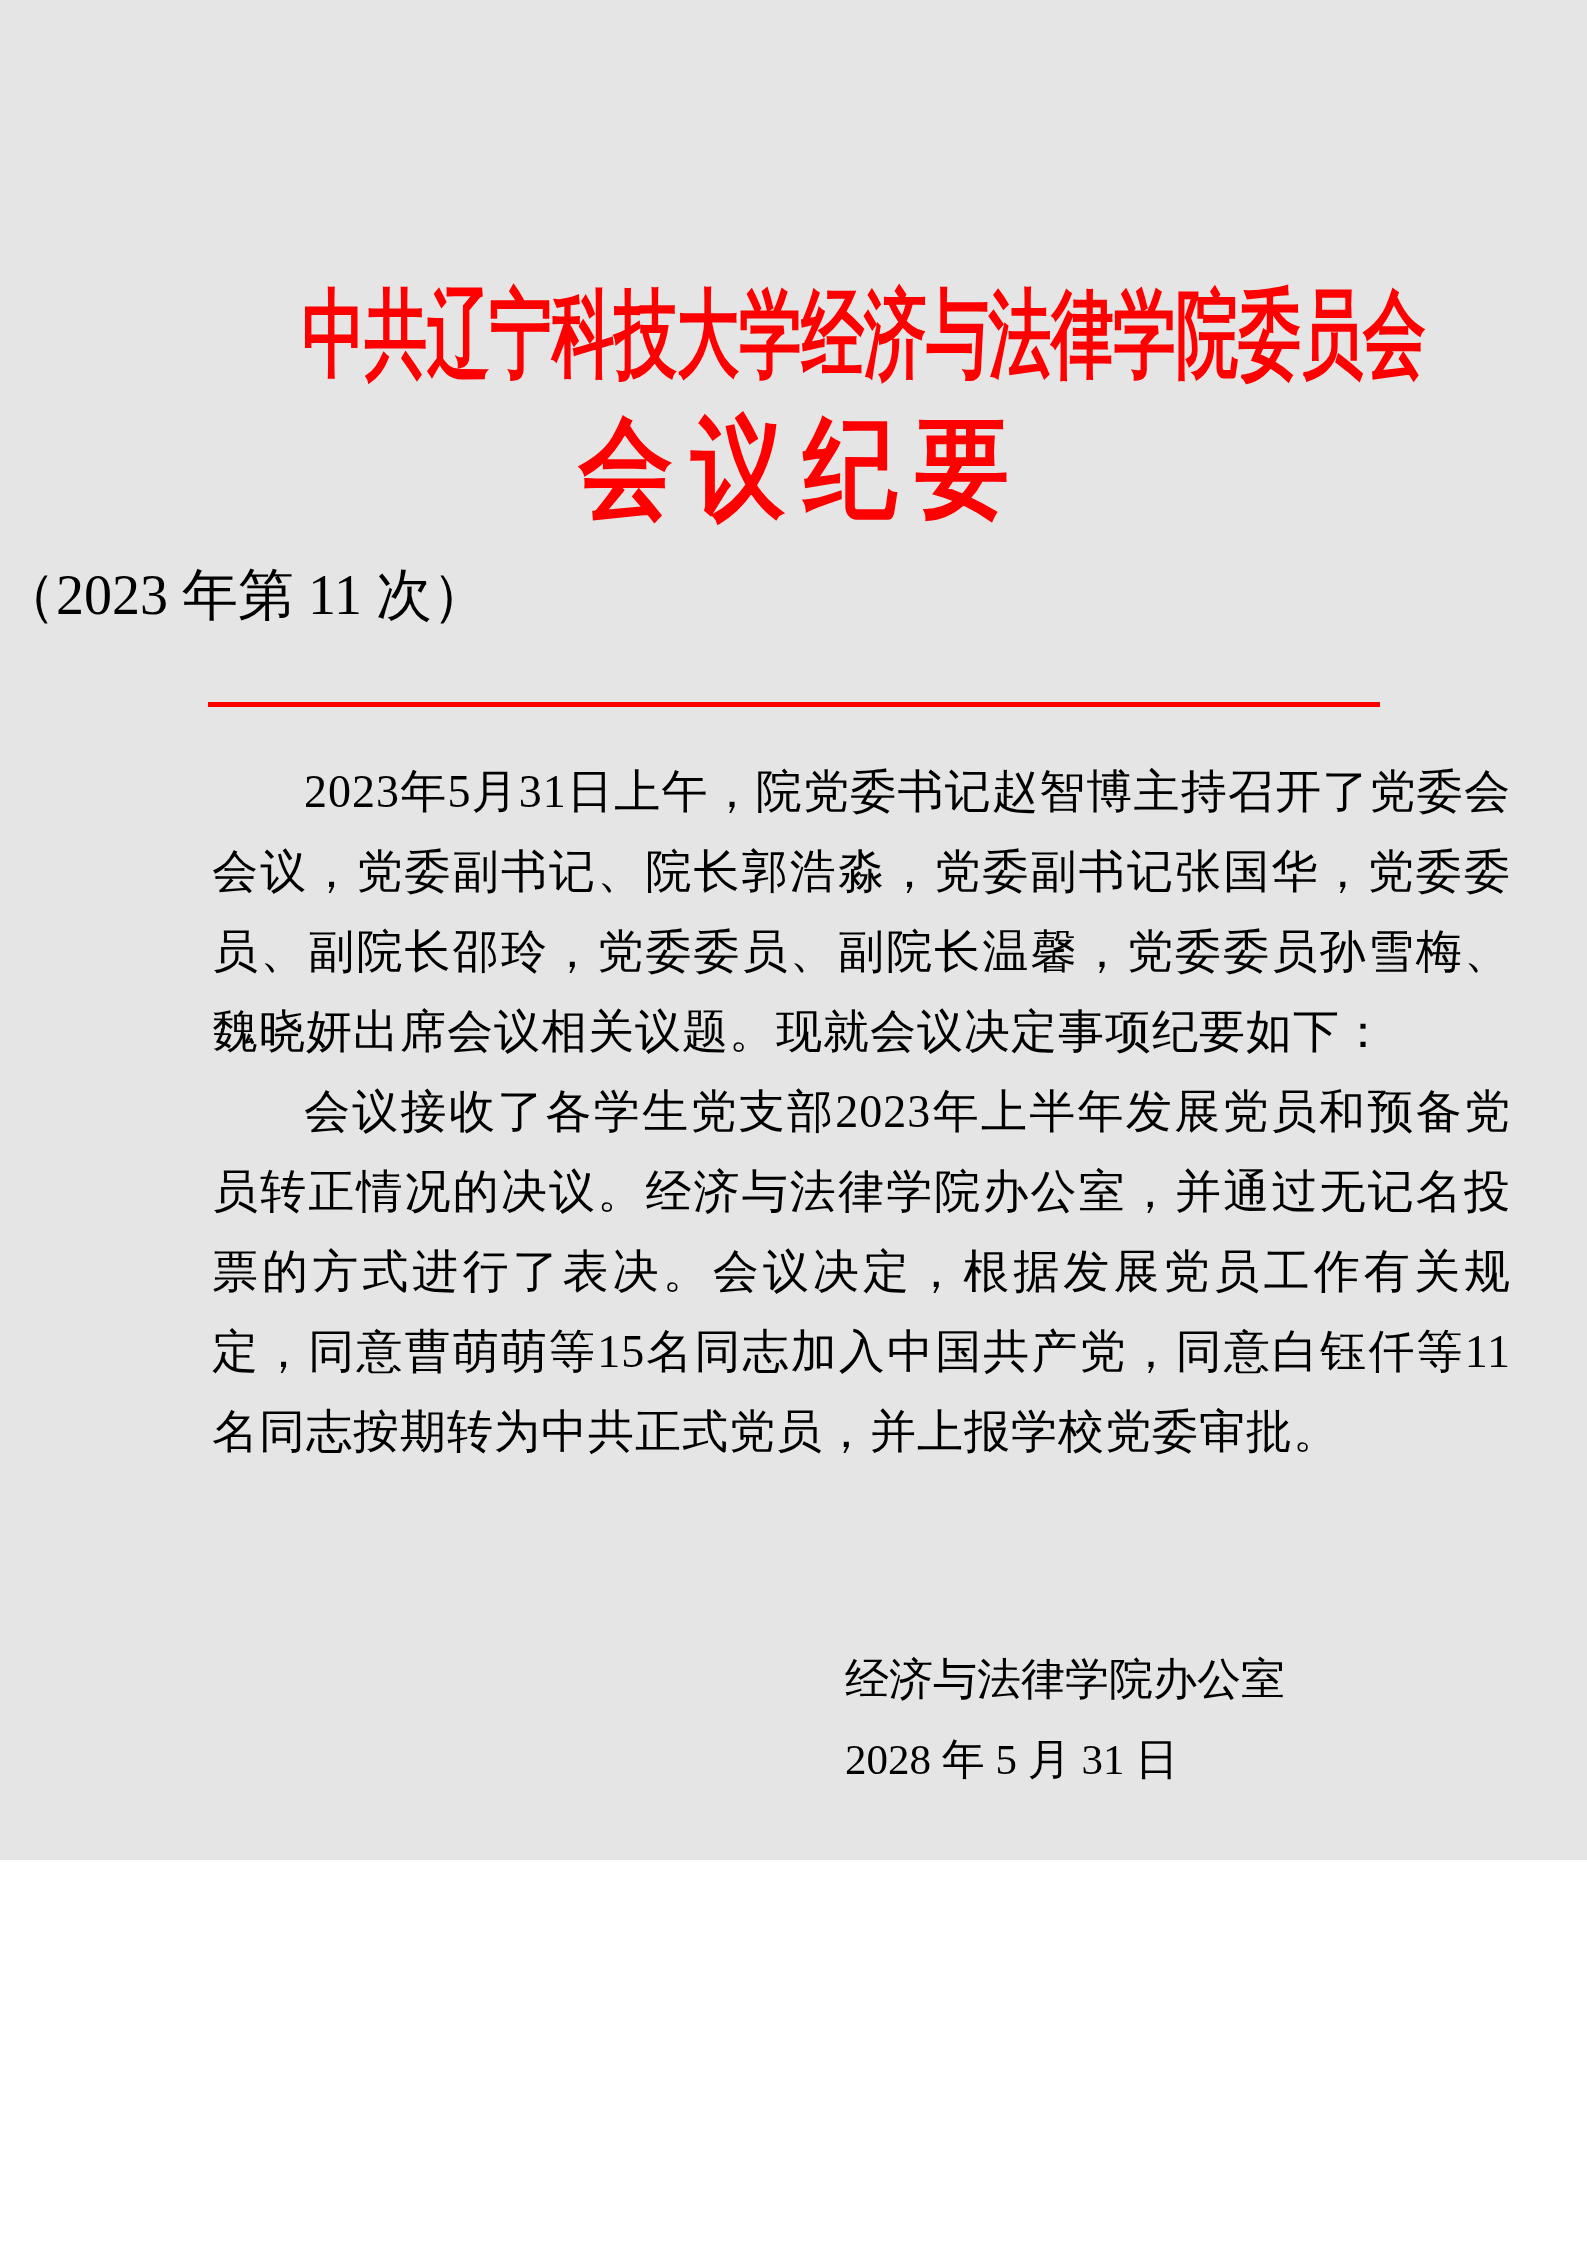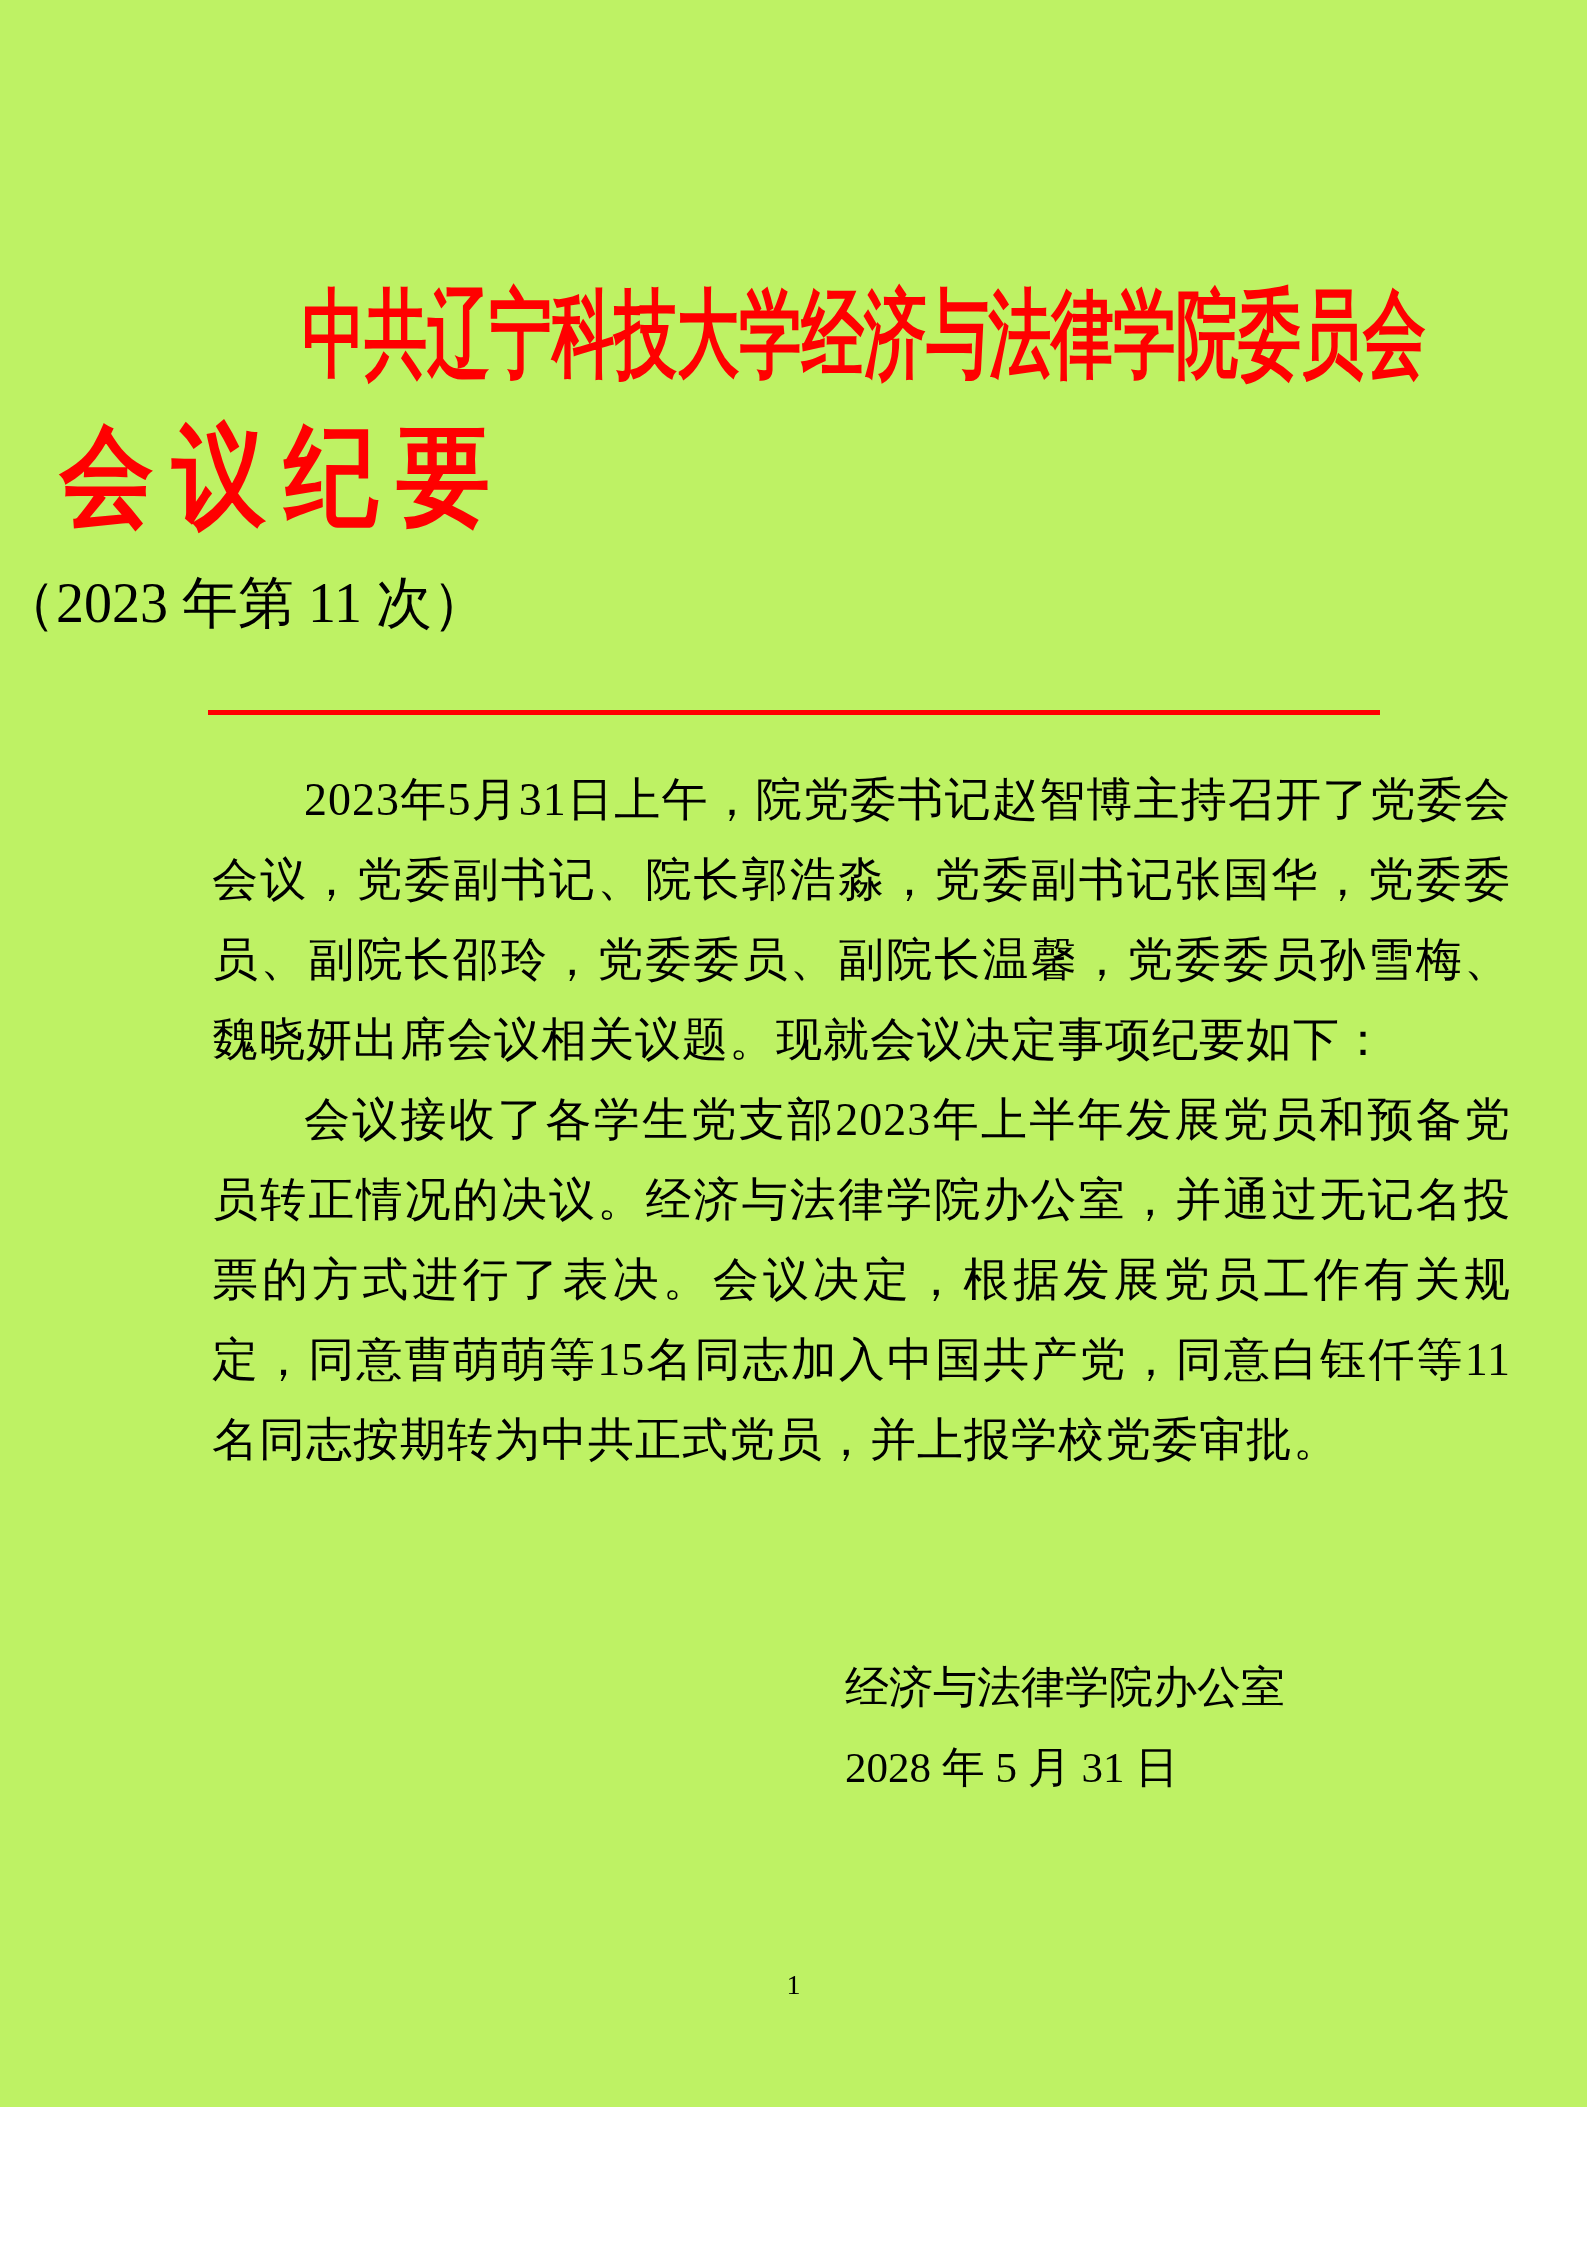--- a/index.html
+++ b/index.html
@@ -3,22 +3,22 @@
 <meta charset="utf-8">
 <style>
   html, body {
     margin: 0;
     padding: 0;
     background: #ffffff;
   }
   .page {
     position: relative;
     width: 1587px;
-    height: 2107px;
-    background: #bef264;
+    height: 1860px;
+    background: #e5e5e5;
     overflow: hidden;
     color: #000000;
     font-family: "Liberation Serif", "DejaVu Serif", serif;
   }
   
   .org-title {
     margin-top: 283px;
     text-align: center;
     font-family: "Liberation Sans", "DejaVu Sans", sans-serif;
     font-weight: bold;
@@ -26,21 +26,22 @@
     line-height: 101px;
     color: #FF0000;
     white-space: nowrap;
   }
   .org-title .squeeze {
     display: inline-block;
     transform: scaleX(0.65);
     transform-origin: center;
   }
   .doc-title {
-    margin-top: 36px;
+    margin-top: 28px;
+    text-align: center;
     font-family: "Liberation Sans", "DejaVu Sans", sans-serif;
     font-weight: bold;
     font-size: 110px;
     line-height: 112px;
     color: #FF0000;
     white-space: nowrap;
   }
   .doc-title .squeeze {
     display: inline-block;
     transform: scaleX(0.85);

